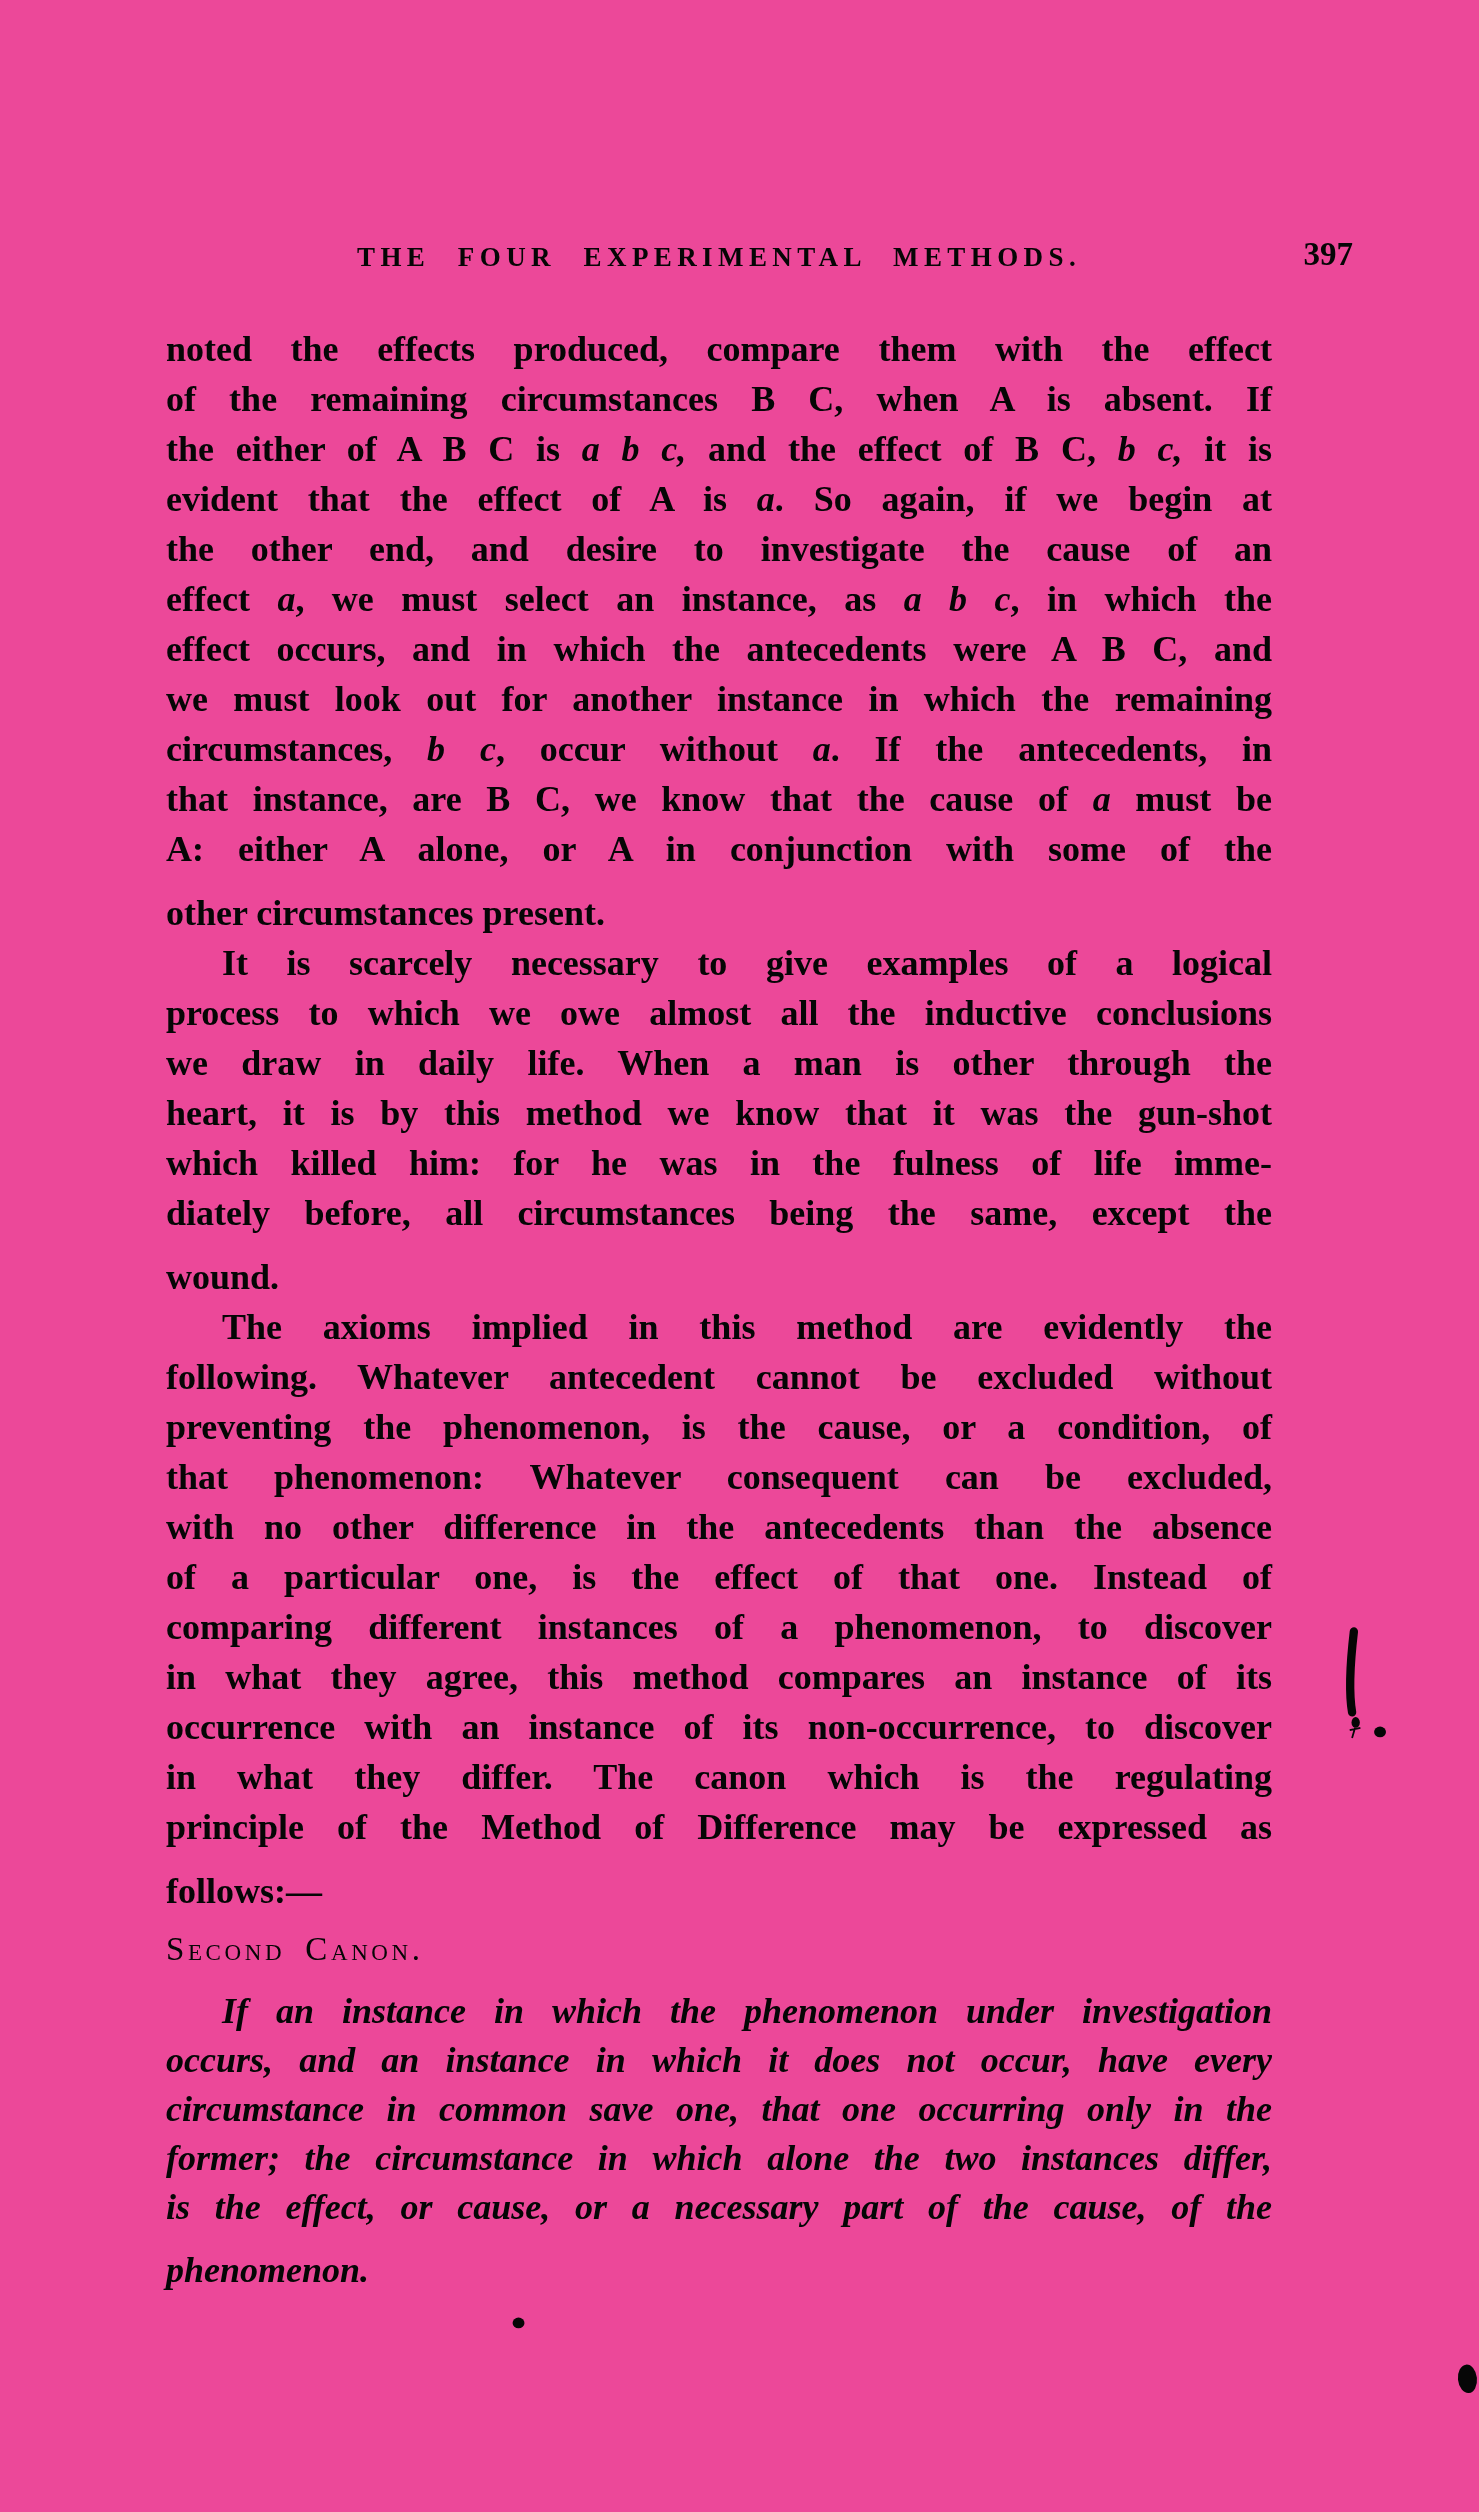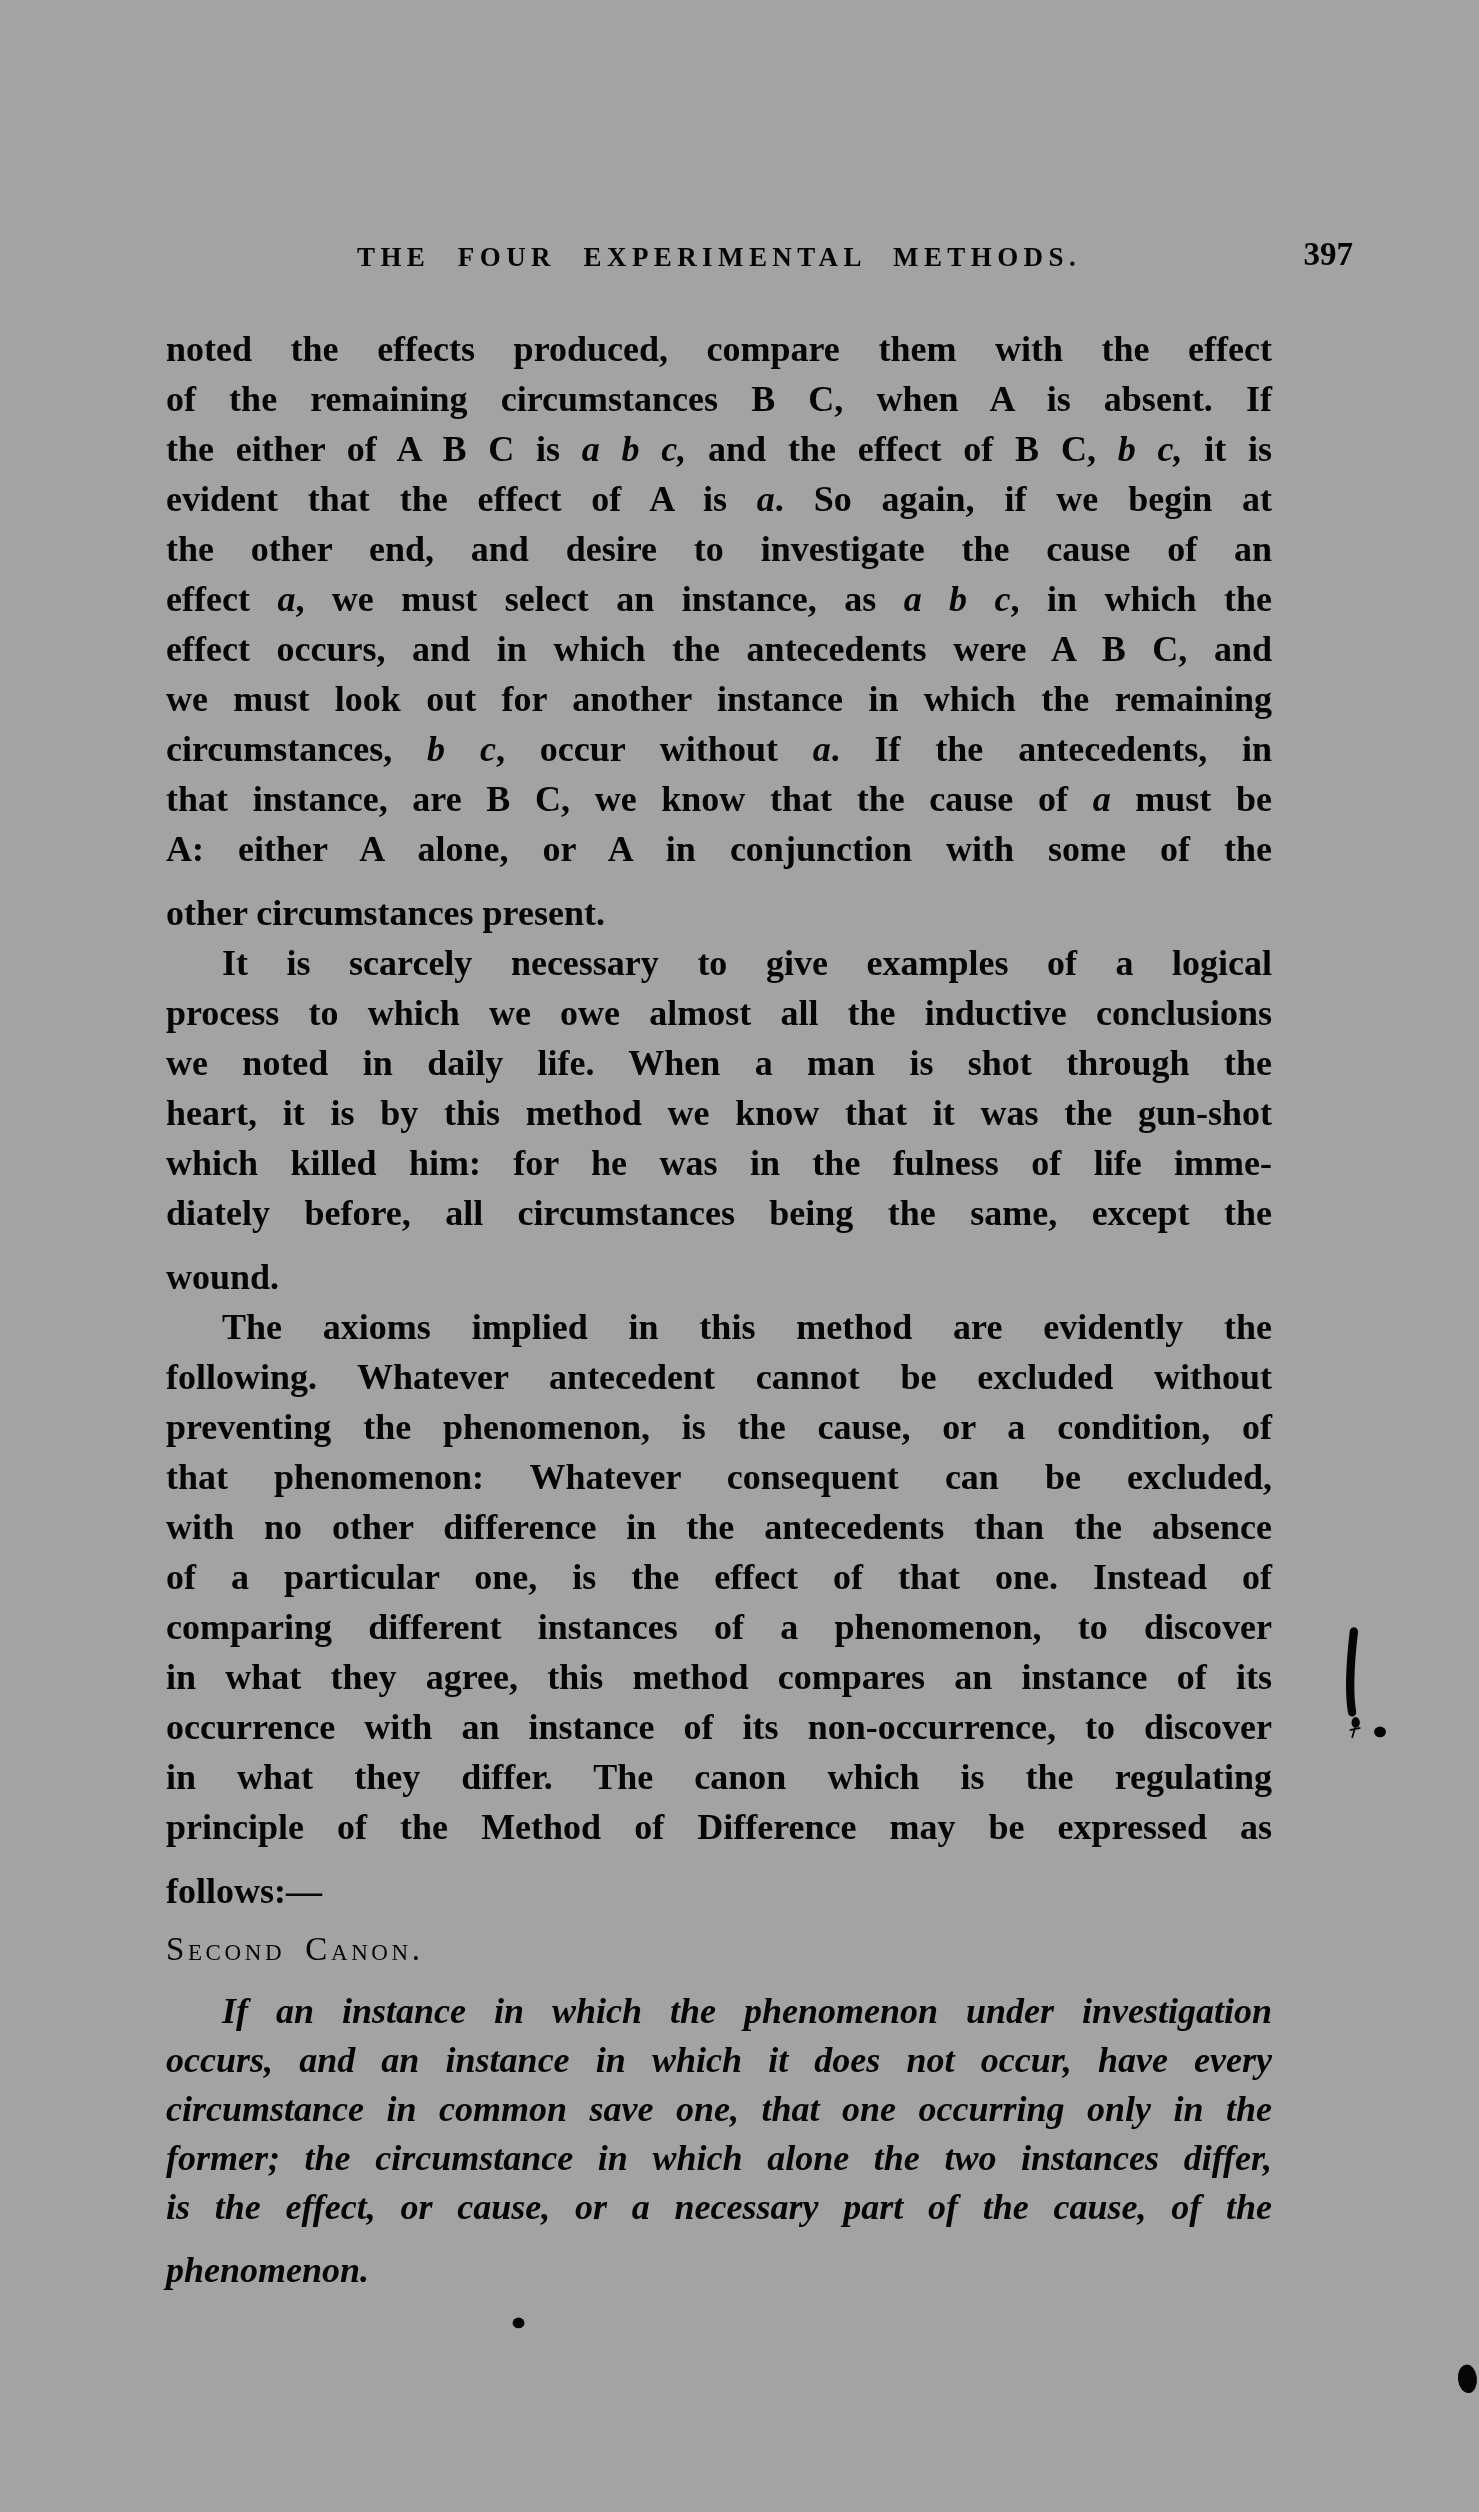--- a/index.html
+++ b/index.html
@@ -1,19 +1,19 @@
 <!DOCTYPE html>
 <html style="font-size:9.5px"><head>
 <meta charset="utf-8">
 <style>
   html,body{margin:0;padding:0;background:#e8e8e8;}
   .page{
     position:relative;
     width:1480px;height:2512px;
-    background:#a3a3a3;
+    background:#ec4899;
     color:#060606;
     font-family:"Liberation Serif", serif;
     overflow:hidden;
   }
   .running-head{
     position:absolute;top:239px;left:166px;width:1106px;
     text-align:center;
     font-size:27px;font-weight:bold;
     letter-spacing:5.4px;word-spacing:15.5px;
     line-height:36px;
@@ -66,21 +66,21 @@
         <div class="line"><span>effect occurs, and in which the antecedents were A B C, and</span></div>
         <div class="line"><span>we must look out for another instance in which the remaining</span></div>
         <div class="line"><span>circumstances, </span><i>b c</i><span>, occur without </span><i>a</i><span>.  If the antecedents, in</span></div>
         <div class="line"><span>that instance, are B C, we know that the cause of </span><i>a</i><span> must be</span></div>
         <div class="line"><span>A: either A alone, or A in conjunction with some of the</span></div>
         <div class="line last"><span>other circumstances present.</span></div>
       </div>
       <div class="para">
         <div class="line indent"><span>It is scarcely necessary to give examples of a logical</span></div>
         <div class="line"><span>process to which we owe almost all the inductive conclusions</span></div>
-        <div class="line"><span>we noted in daily life.  When a man is shot through the</span></div>
+        <div class="line"><span>we draw in daily life.  When a man is other through the</span></div>
         <div class="line"><span>heart, it is by this method we know that it was the gun-shot</span></div>
         <div class="line"><span>which killed him:  for he was in the fulness of life imme-</span></div>
         <div class="line"><span>diately before, all circumstances being the same, except the</span></div>
         <div class="line last"><span>wound.</span></div>
       </div>
       <div class="para">
         <div class="line indent"><span>The axioms implied in this method are evidently the</span></div>
         <div class="line"><span>following.  Whatever antecedent cannot be excluded without</span></div>
         <div class="line"><span>preventing the phenomenon, is the cause, or a condition, of</span></div>
         <div class="line"><span>that phenomenon:  Whatever consequent can be excluded,</span></div>

